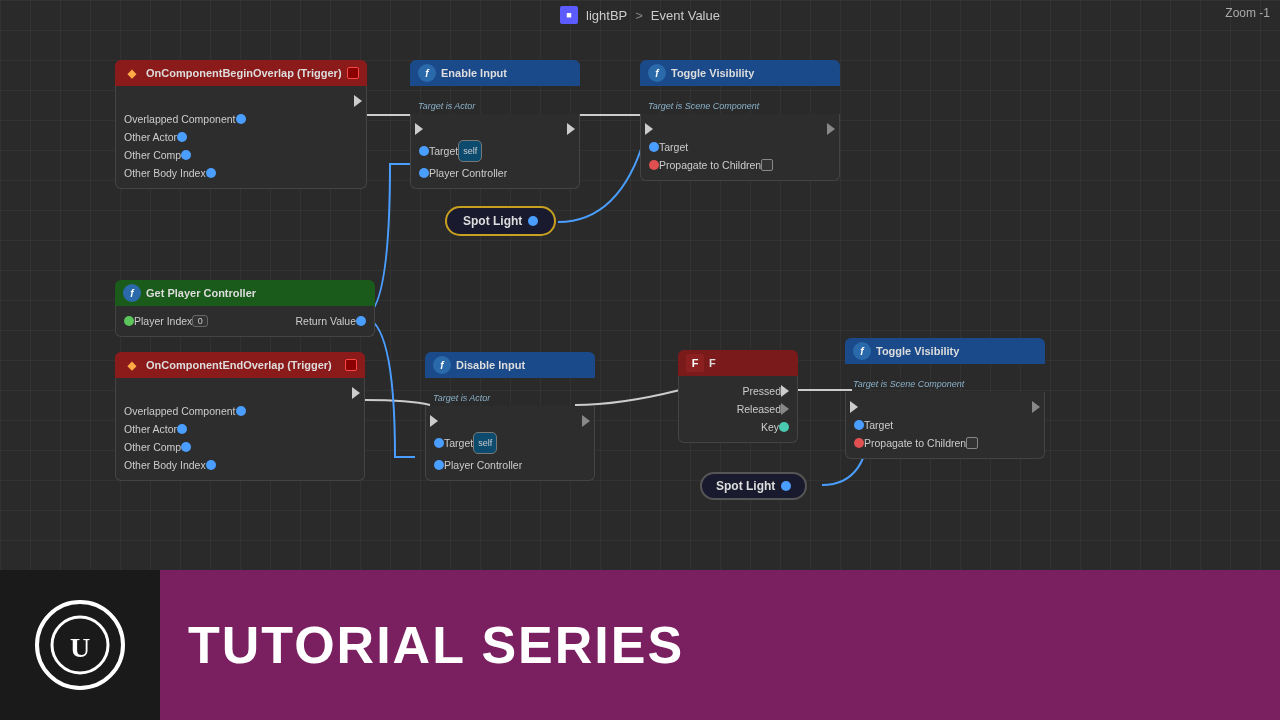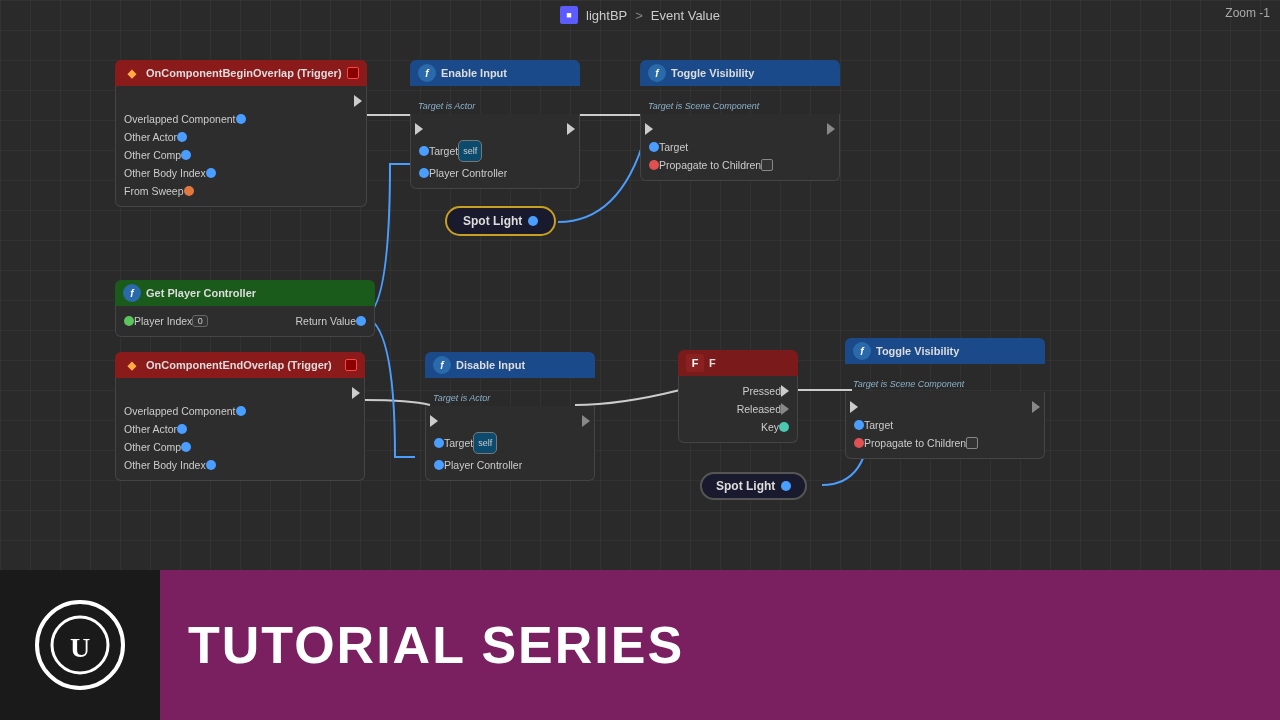--- a/index.html
+++ b/index.html
@@ -315,24 +315,20 @@
           <span class="pin pin-blue"></span>
         </div>
       <div class="node-row">
           <span>Other Comp</span>
           <span class="pin pin-blue"></span>
         </div>
       <div class="node-row">
           <span>Other Body Index</span>
           <span class="pin pin-blue"></span>
         </div>
-      <div class="node-row">
-          <span>From Sweep</span>
-          <span class="pin pin-orange"></span>
-        </div>
     </div>
   </div>
 
   <div class="bp-node" style="left:410px; top:60px; min-width:170px;">
     <div class="node-header" style="background:#1a4a8a;">
       <span class="func-icon">
           <i>f</i>
         </span>
       <span>Enable Input</span>
     </div>

